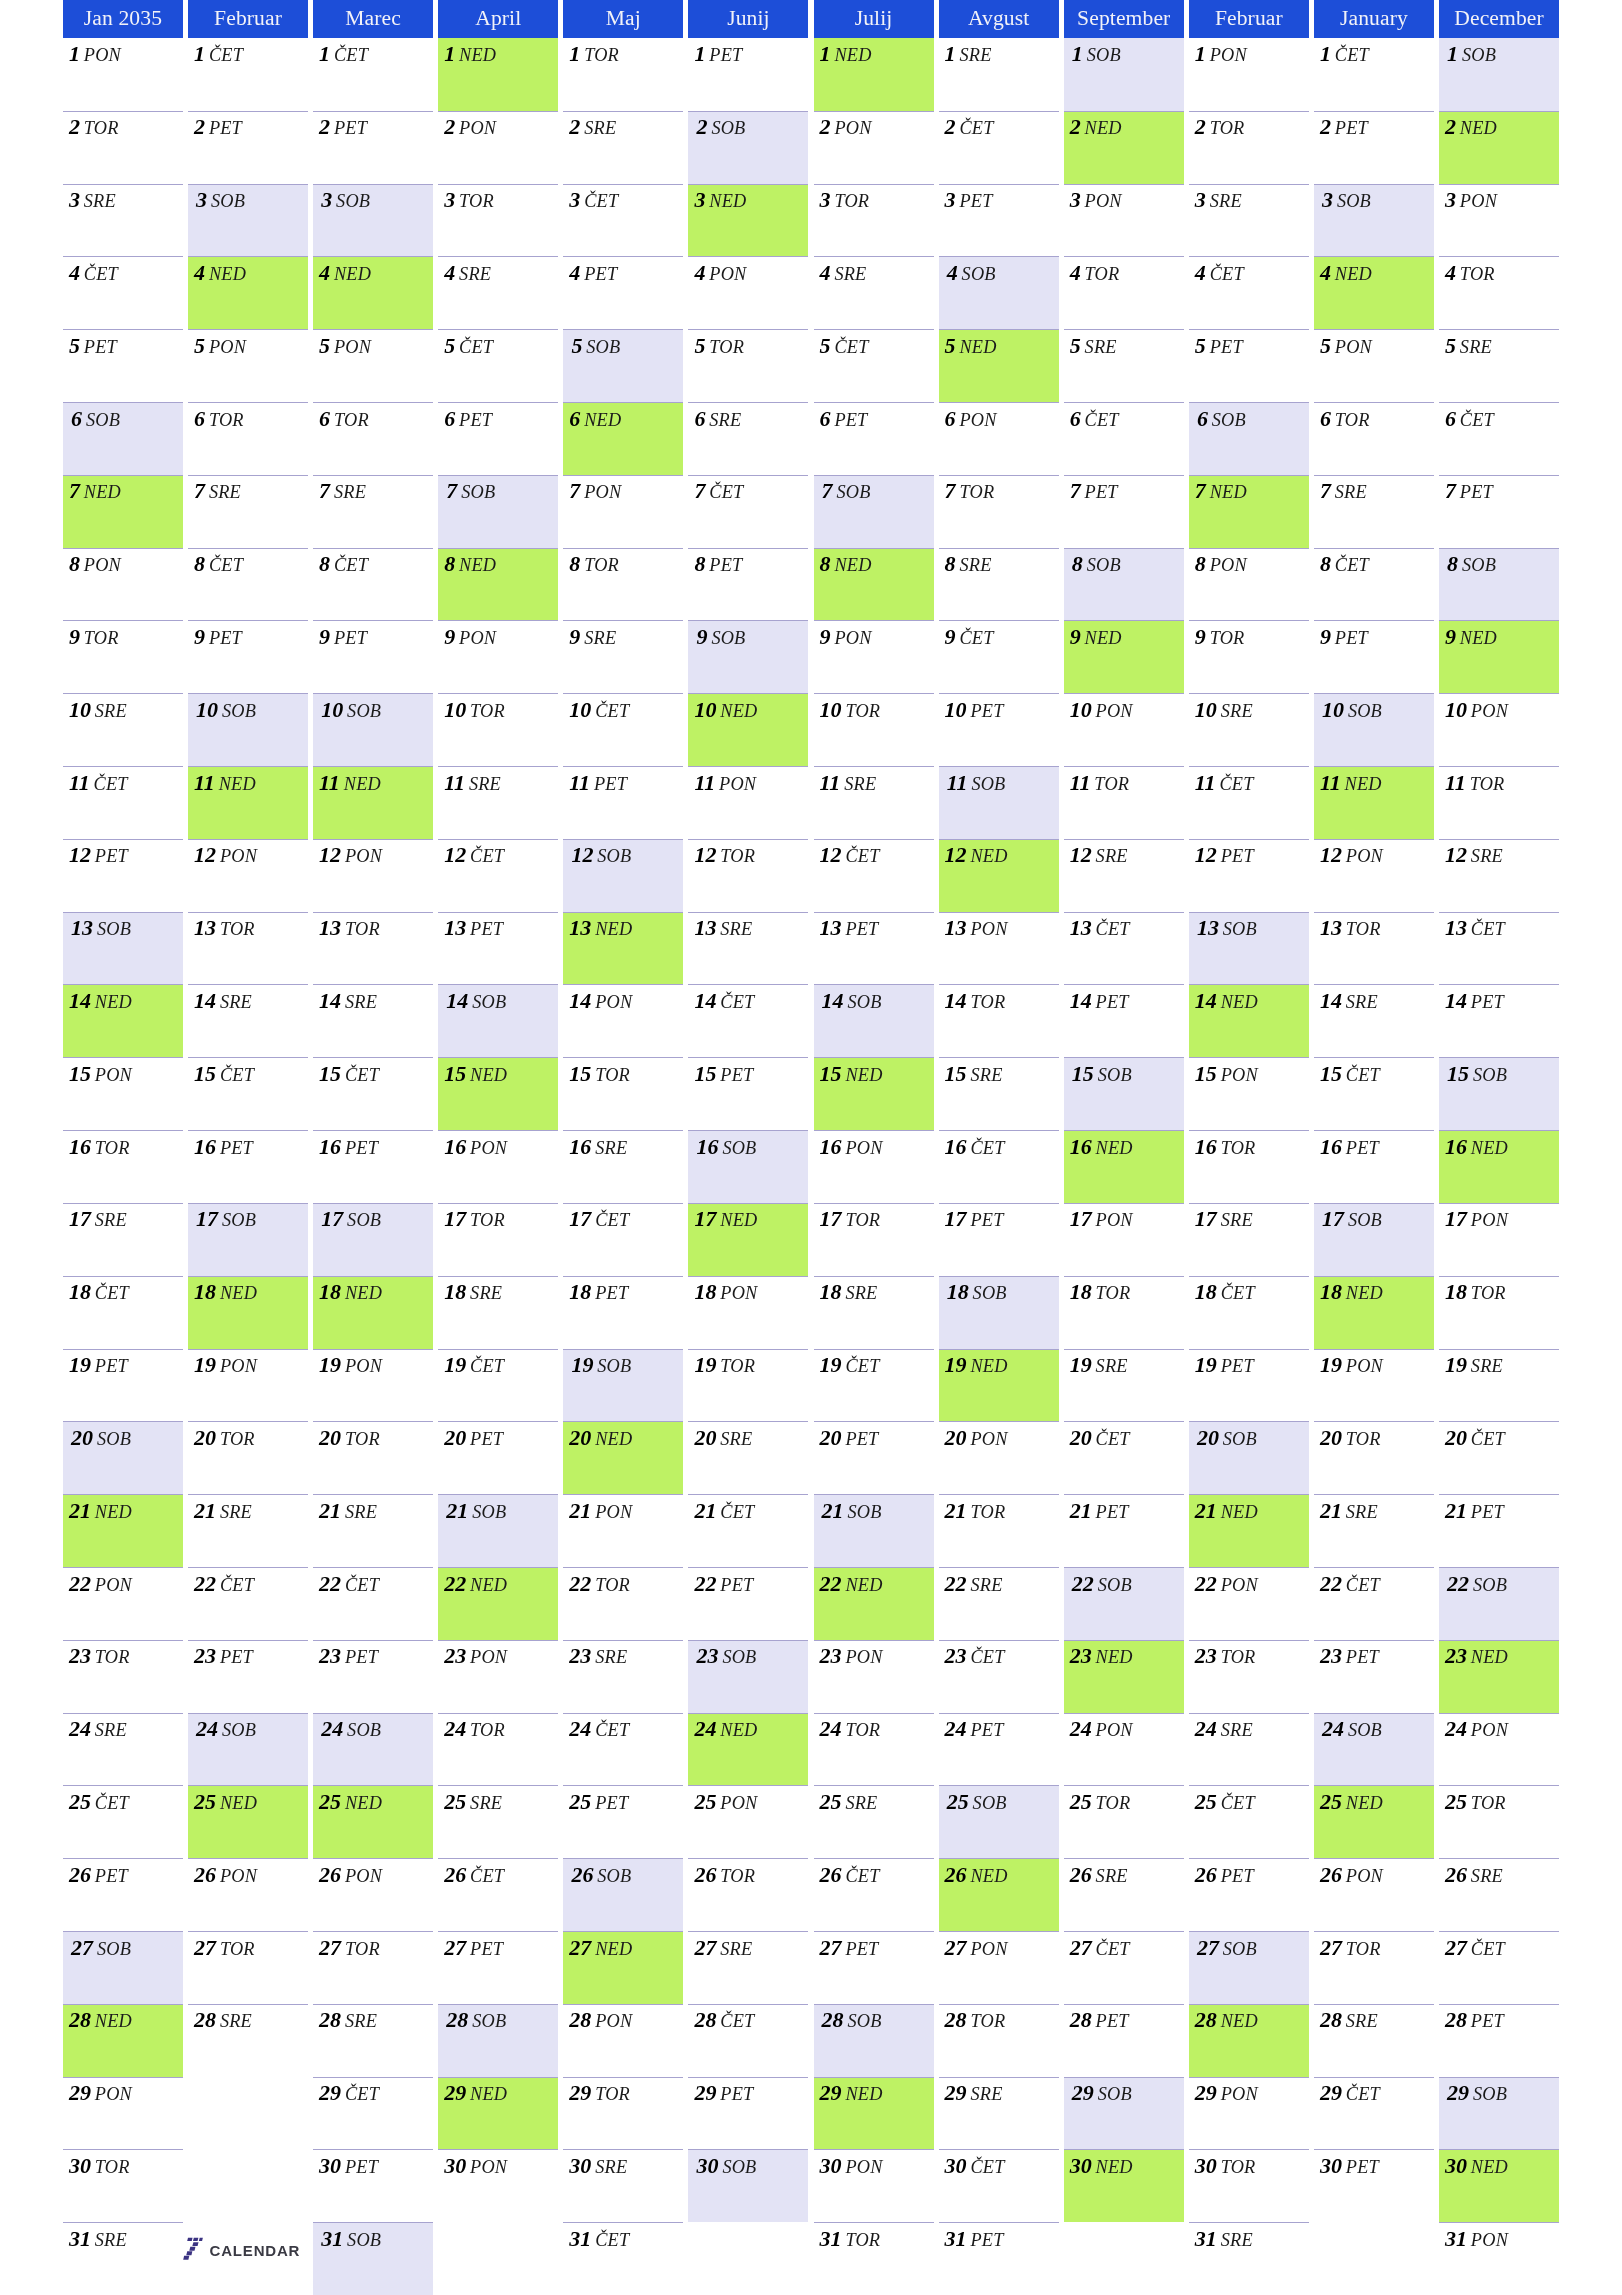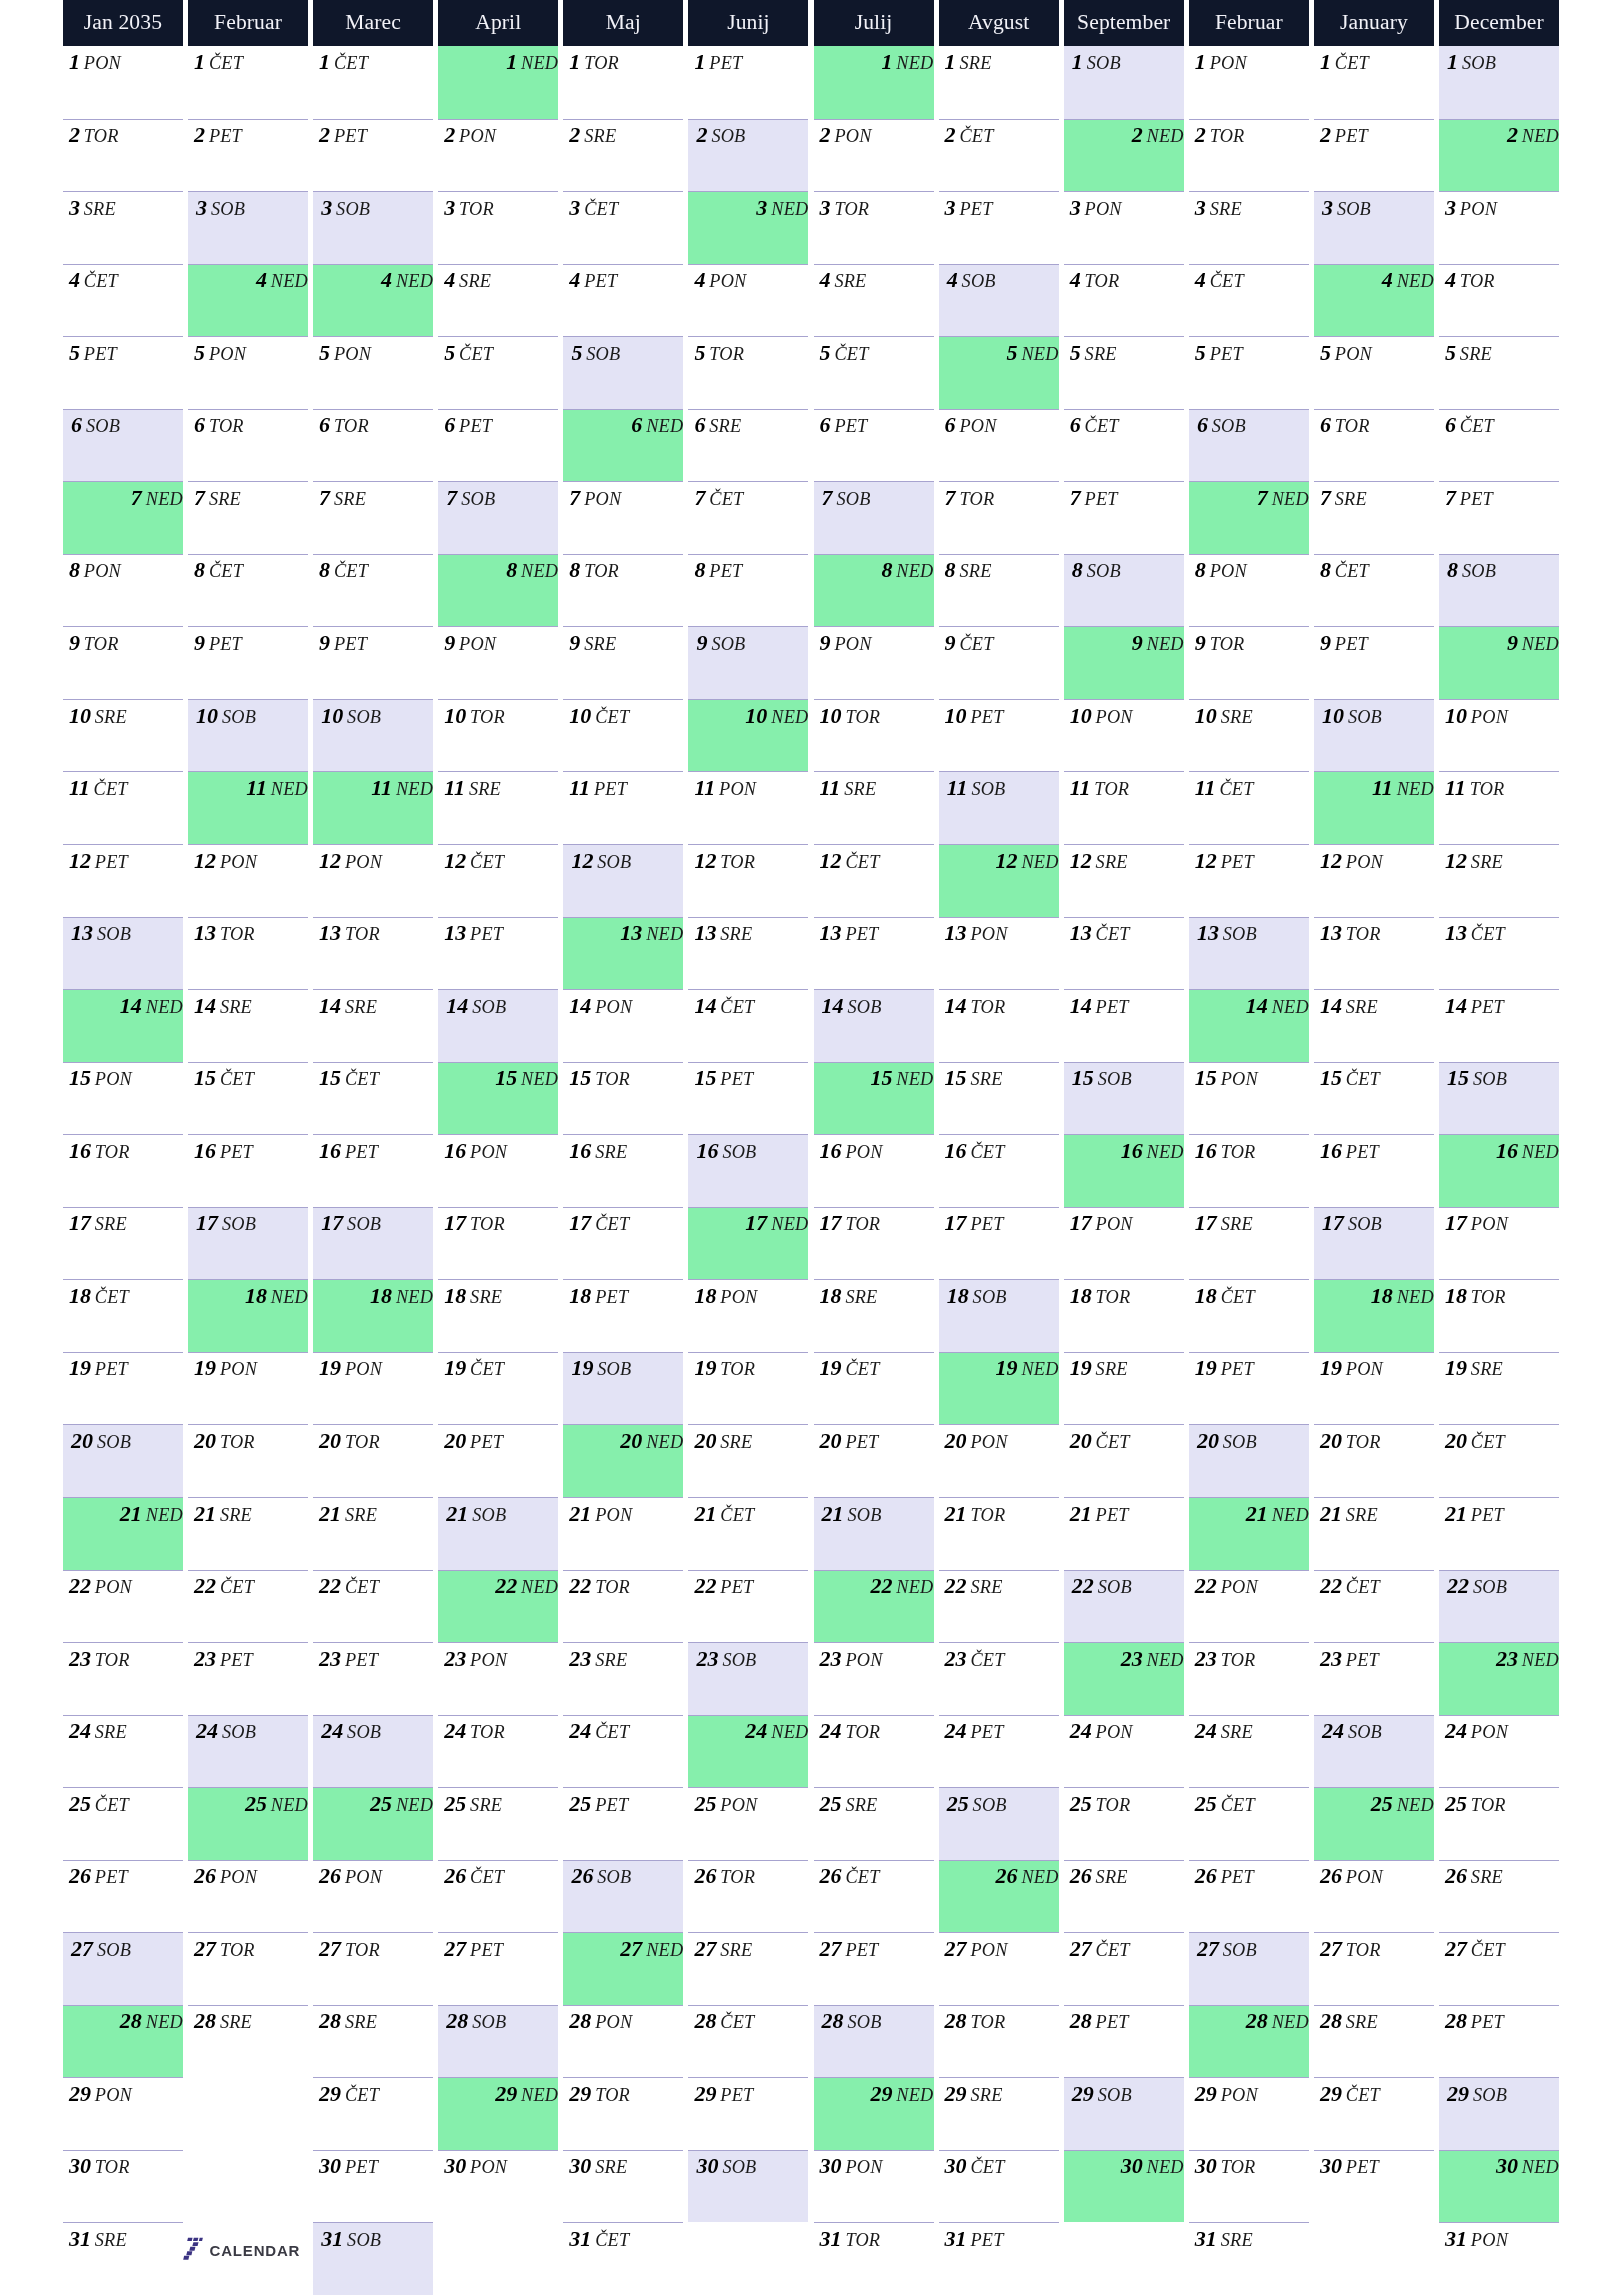--- a/index.html
+++ b/index.html
@@ -33,22 +33,22 @@
     column-gap: 5.2px;
   }
 
   .month-col {
     display: flex;
     flex-direction: column;
     min-width: 0;
   }
 
   .month-head {
-    height: 46px;
-    background: #0f172a;
+    height: 38px;
+    background: #1d4ed8;
     color: #f2f2f8;
     display: flex;
     align-items: center;
     justify-content: center;
     font-size: 21.6px;
     line-height: 1;
     letter-spacing: 0.1px;
     white-space: nowrap;
     overflow: hidden;
     box-sizing: border-box;
@@ -75,21 +75,21 @@
   .day.first-day {
     border-top: 0 none;
   }
 
   .day.empty {
     border-top: 0 none;
     background: transparent;
   }
 
   .day.sat { background: #e3e3f5; padding-left: 8px; }
-  .day.sun { background: #86efac; text-align: right; }
+  .day.sun { background: #bef264; }
 
   
   .day.sat, .day.sun { border-top-color: #a7a3cf; }
 
   .dnum {
     font-weight: bold;
     font-size: 22px;
     color: #000000;
   }
   .dwd {

